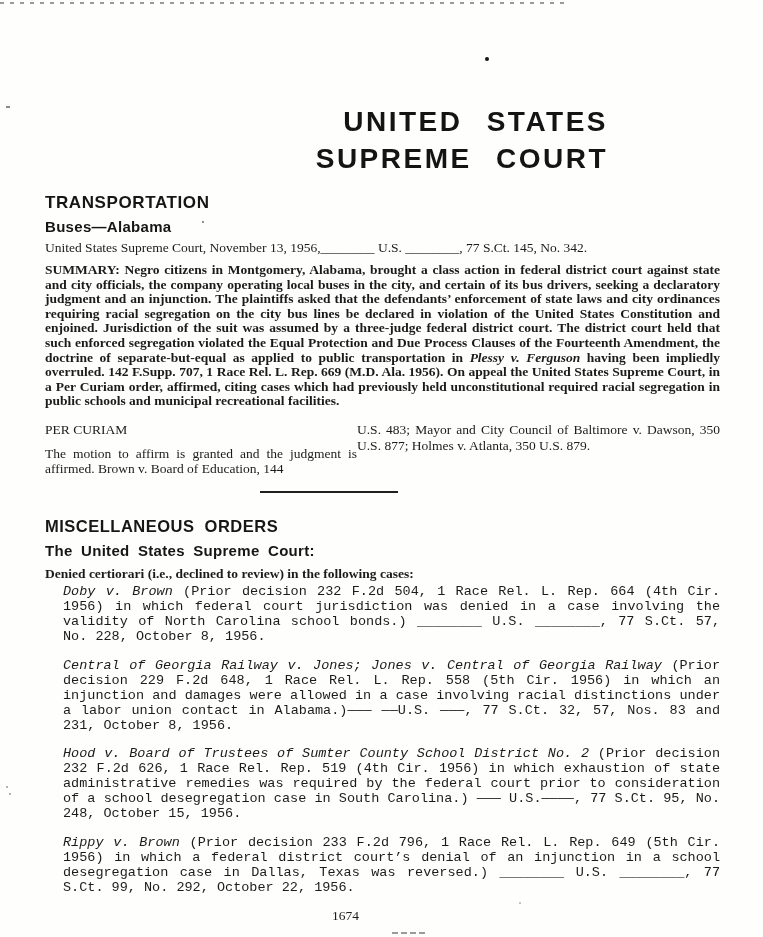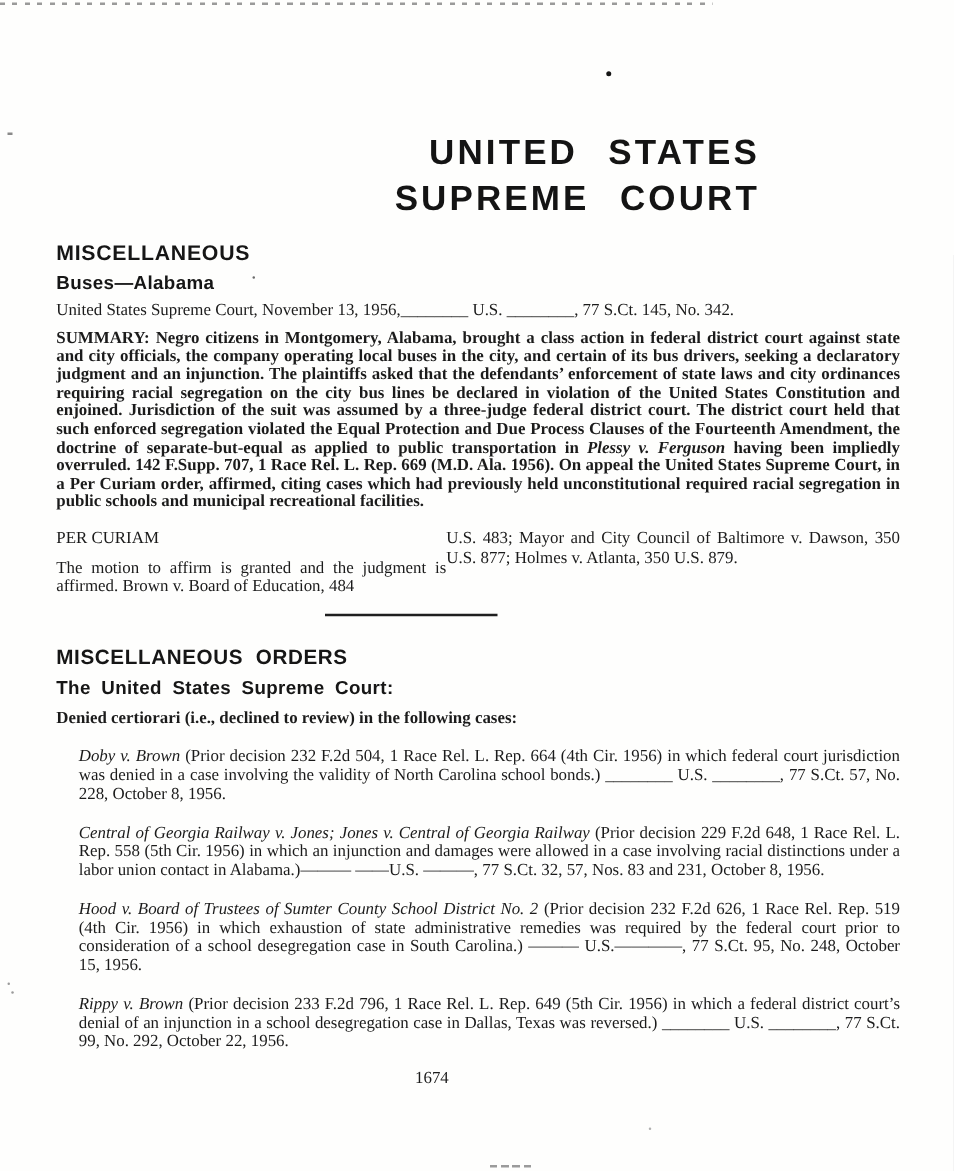--- a/index.html
+++ b/index.html
@@ -49,22 +49,23 @@
     margin-top:24px;font-family:"Liberation Sans", sans-serif;font-weight:700;
     font-size:16.5px;line-height:18px;letter-spacing:.5px;word-spacing:5px;color:#161616;
   }
   .h-court{
     margin-top:7px;font-family:"Liberation Sans", sans-serif;font-weight:700;
     font-size:15px;line-height:17px;letter-spacing:.3px;word-spacing:4px;color:#161616;
   }
   .misc-intro{margin-top:8px;margin-left:0;font-weight:700;font-size:13.5px;line-height:14.5px;}
 
   .case-para{
-    margin-top:16px;margin-left:18px;font-size:13.5px;line-height:15px;
+    margin-top:3px;margin-left:18px;font-size:13.5px;line-height:15px;
     text-align:justify;
+    font-family:Liberation Mono, monospace;
   }
   .case-para .cname{font-style:italic;}
 
   .pageno{margin-top:6px;width:675px;text-align:center;font-size:13.5px;padding-right:74px;box-sizing:border-box;}
 
   
   .art{position:absolute;}
   .top-dashes{left:0;top:2px;width:570px;height:2px;
     background:repeating-linear-gradient(90deg,#9a9a9a 0 4px,transparent 4px 10px);}
   .dot-a{left:485px;top:57px;width:4px;height:4px;background:#151515;border-radius:50%;}
@@ -90,31 +91,31 @@
   <div class="art dot-low"></div>
   <div class="art bottom-dashes"></div>
 
   <div class="content">
 
     <div class="masthead">
       <div>UNITED STATES</div>
       <div>SUPREME COURT</div>
     </div>
 
-    <div class="h-transport">MISCELLANEOUS</div>
+    <div class="h-transport">TRANSPORTATION</div>
     <div class="h-topic">Buses—Alabama</div>
 
     <div class="citation">United States Supreme Court, November 13, 1956,________ U.S. ________, 77 S.Ct. 145, No. 342.</div>
 
     <p class="summary"><span>SUMMARY: Negro citizens in Montgomery, Alabama, brought a class action in federal district court against state and city officials, the company operating local buses in the city, and certain of its bus drivers, seeking a declaratory judgment and an injunction.  The plaintiffs asked that the defendants’ enforcement of state laws and city ordinances requiring racial segregation on the city bus lines be declared in violation of the United States Constitution and enjoined. Jurisdiction of the suit was assumed by a three-judge federal district court. The district court held that such enforced segregation violated the Equal Protection and Due Process Clauses of the Fourteenth Amendment, the doctrine of separate-but-equal as applied to public transportation in </span><span class="ital">Plessy v. Ferguson</span><span> having been impliedly overruled. 142 F.Supp. 707, 1 Race Rel. L. Rep. 669 (M.D. Ala. 1956). On appeal the United States Supreme Court, in a Per Curiam order, affirmed, citing cases which had previously held unconstitutional required racial segregation in public schools and municipal recreational facilities.</span></p>
 
     <div class="percuriam">
       <div class="pc-left">
         <div class="pc-head">PER CURIAM</div>
-        <div class="pc-body">The motion to affirm is granted and the judgment is affirmed. Brown v. Board of Education, 484</div>
+        <div class="pc-body">The motion to affirm is granted and the judgment is affirmed. Brown v. Board of Education, 144</div>
       </div>
       <div class="pc-right">U.S. 483; Mayor and City Council of Baltimore v. Dawson, 350 U.S. 877; Holmes v. Atlanta, 350 U.S. 879.</div>
     </div>
 
     <div class="divider"></div>
 
     <div class="h-misc">MISCELLANEOUS ORDERS</div>
     <div class="h-court">The United States Supreme Court:</div>
     <div class="misc-intro">Denied certiorari (i.e., declined to review) in the following cases:</div>
 

